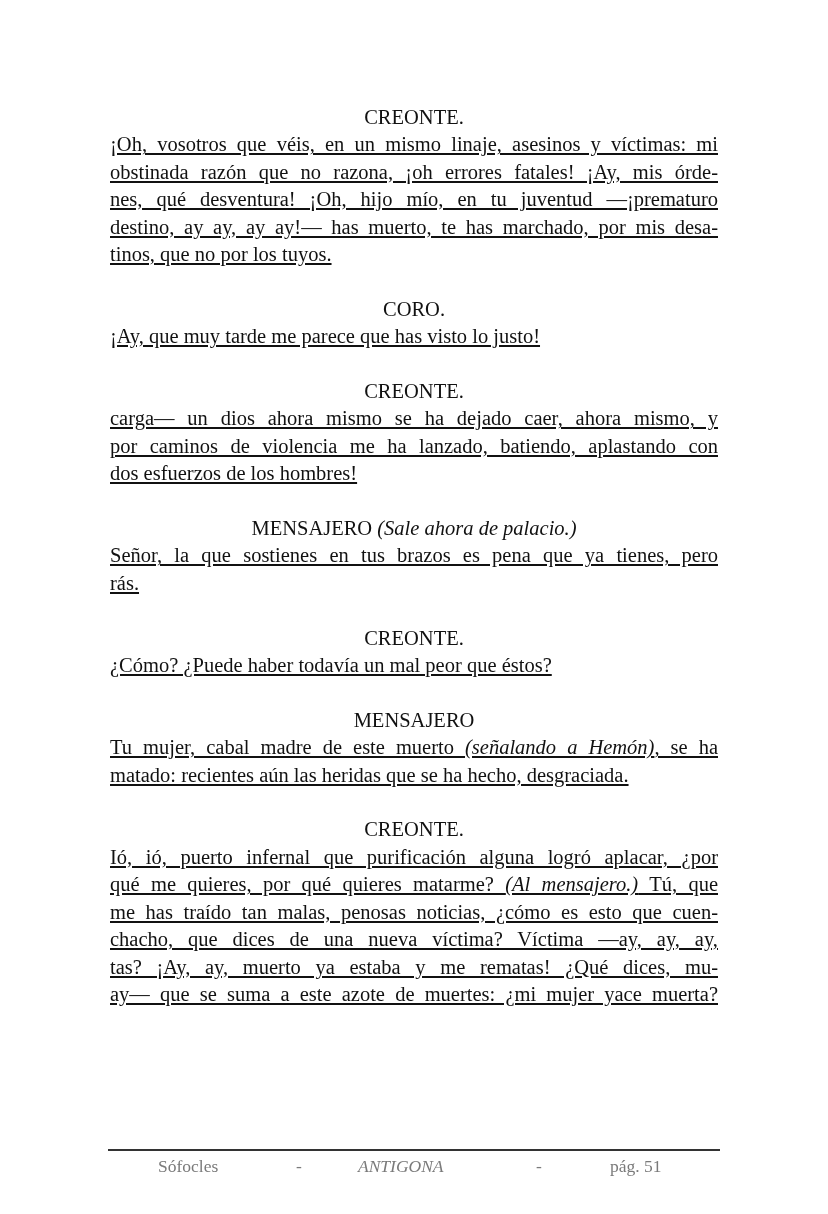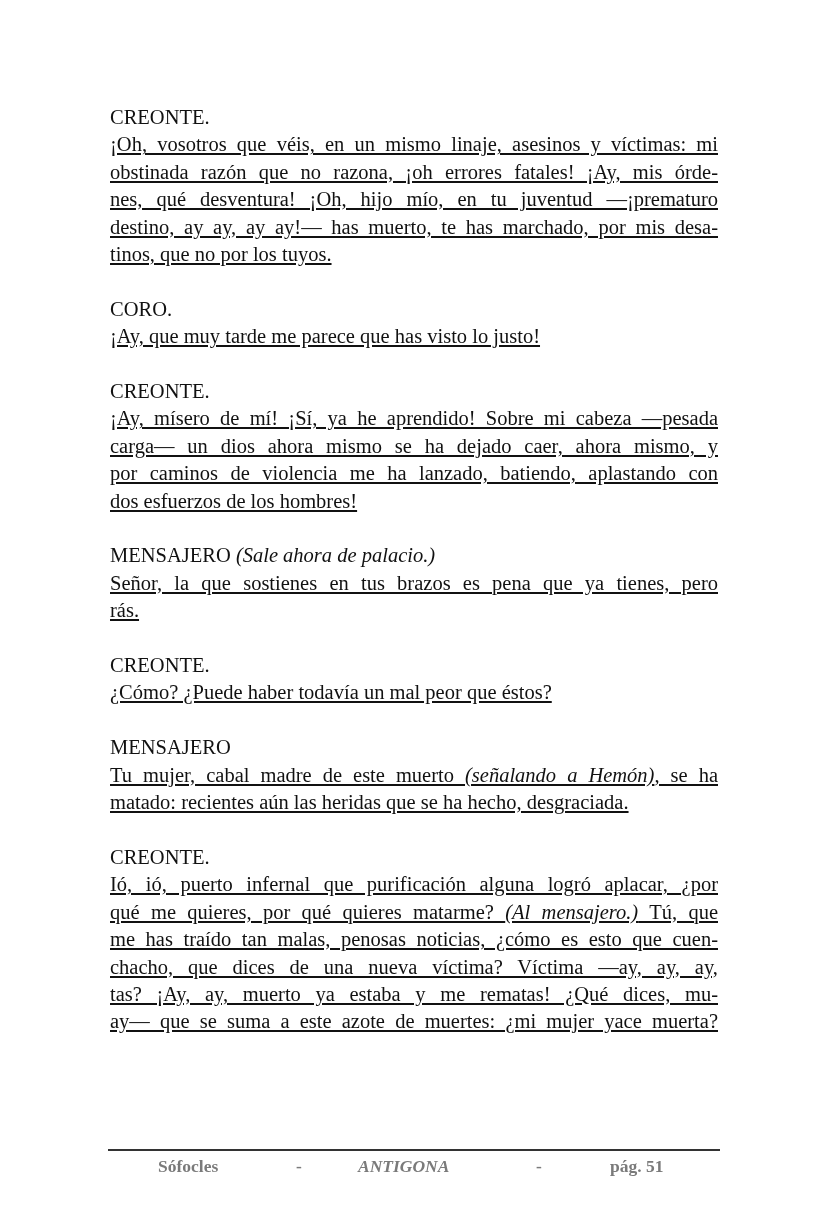--- a/index.html
+++ b/index.html
@@ -21,21 +21,21 @@
       font-family: "Liberation Serif", "DejaVu Serif", serif;
       font-size: 20.5px;
       line-height: 27.4px;
       color: #111111;
     }
     .speech {
       margin: 0 0 27.4px 0;
     }
     .speaker {
       display: block;
-      text-align: left;
+      text-align: center;
     }
     .line {
       display: block;
       text-align: justify;
       text-align-last: justify;
       white-space: nowrap;
       text-decoration: underline;
     }
     .line.last {
       text-align: left;
@@ -57,21 +57,20 @@
     .footer {
       position: absolute;
       left: 108px;
       top: 1149px;
       width: 612px;
       border-top: 2px solid #333333;
       font-family: "Liberation Serif", "DejaVu Serif", serif;
       font-size: 17.5px;
       color: #7a7a7a;
       height: 30px;
-      font-weight: bold;
     }
     .footer span {
       position: absolute;
       top: 5px;
       white-space: nowrap;
     }
     .f-author { left: 50px; }
     .f-sep1 { left: 188px; }
     .f-title { left: 250px; font-style: italic; }
     .f-sep2 { left: 428px; }
@@ -103,23 +102,20 @@
 
   <div class="speech">
     <span class="speaker">CORO.</span>
     <span class="line last">
         <span class="line-inner">¡Ay, que muy tarde me parece que has visto lo justo!</span>
       </span>
   </div>
 
   <div class="speech">
     <span class="speaker">CREONTE.</span>
-    <span class="line">
-        <span class="line-inner">¡Ay, mísero de mí! ¡Sí, ya he aprendido! Sobre mi cabeza —pesada</span>
-      </span>
     <span class="line">
         <span class="line-inner">carga— un dios ahora mismo se ha dejado caer, ahora mismo, y</span>
       </span>
     <span class="line">
         <span class="line-inner">por caminos de violencia me ha lanzado, batiendo, aplastando con</span>
       </span>
     <span class="line last">
         <span class="line-inner">dos esfuerzos de los hombres!</span>
       </span>
   </div>

